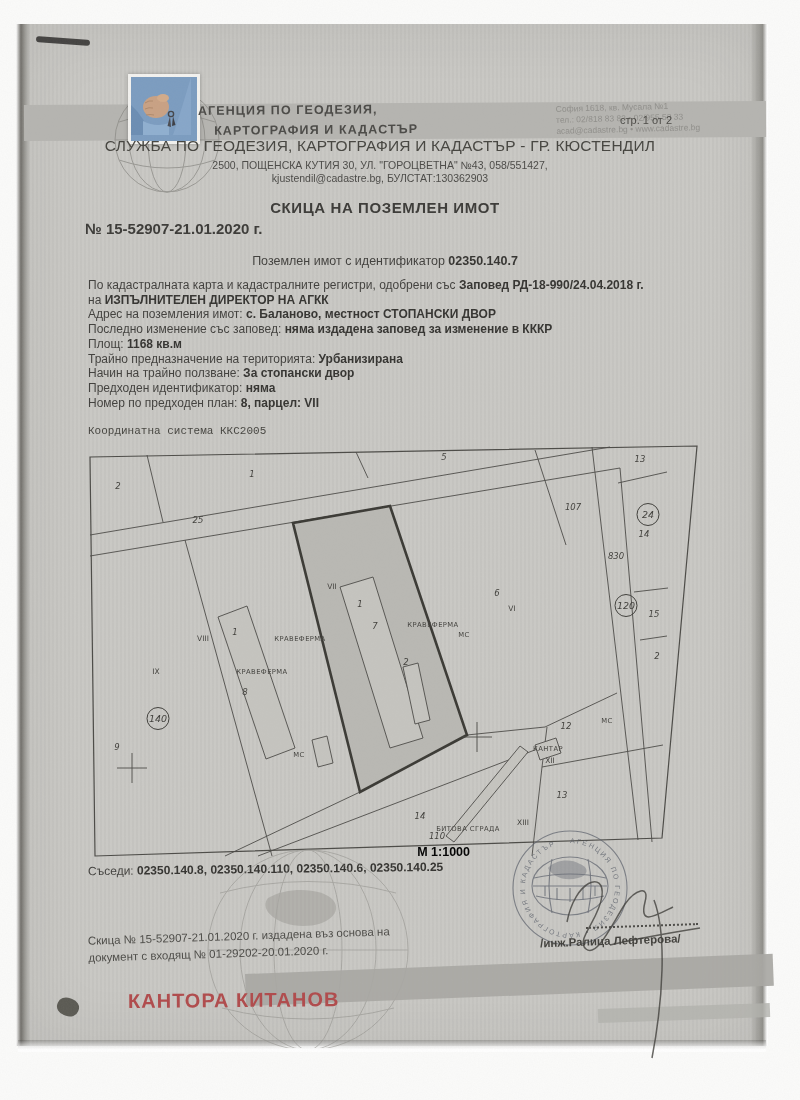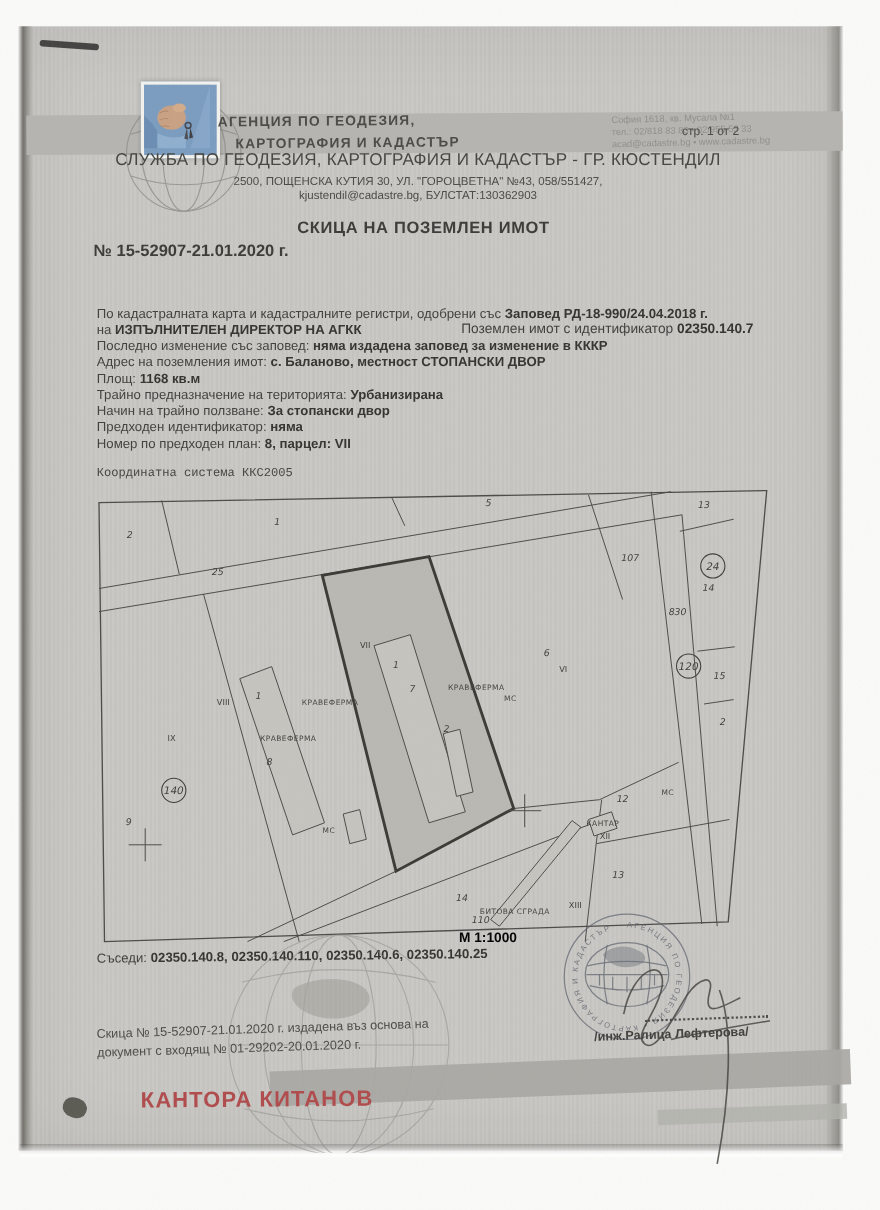--- a/index.html
+++ b/index.html
@@ -28,21 +28,21 @@
   .office{left:85px;top:137px;width:590px;text-align:center;font-size:15.5px;color:#45443f;letter-spacing:.2px;}
   .addr1{left:85px;top:159px;width:590px;text-align:center;font-size:10.5px;color:#4a4946;}
   .addr2{left:85px;top:172px;width:590px;text-align:center;font-size:10.5px;color:#4a4946;}
   
   .photo{left:128px;top:74px;width:66px;height:64px;border:3px solid #f3f2ef;background:#7b9cc0;
         box-shadow:0 0 4px rgba(0,0,0,.25);}
   
   .t1{left:85px;top:199px;width:600px;text-align:center;font-size:15px;font-weight:bold;
       letter-spacing:.6px;color:#3b3a37;}
   .t2{left:85px;top:220px;width:600px;font-size:15px;font-weight:bold;color:#3b3a37;}
-  .subtitle{left:85px;top:254px;width:600px;text-align:right;font-size:12.5px;color:#403f3c;margin-top:38px;}
+  .subtitle{left:85px;top:254px;width:600px;text-align:center;font-size:12.5px;color:#403f3c;}
   .subtitle .b{font-weight:bold;color:#343330;}
   
   #prop-lines{left:88px;top:278px;width:660px;}
   .prop-line{font-size:12px;line-height:14.7px;color:#403f3c;white-space:nowrap;}
   .prop-line .b{font-weight:bold;color:#343330;}
   .coordsys{left:88px;top:425px;font-size:11px;color:#45443f;font-family:Liberation Mono, monospace;}
   
   .mapsvg{left:85px;top:443px;}
   .pl{fill:none;stroke:#4b4a46;stroke-width:.9;}
   .frame{fill:none;stroke:#4b4a46;stroke-width:1.2;}
@@ -127,22 +127,22 @@
 
 <div class="abs t1">СКИЦА НА ПОЗЕМЛЕН ИМОТ</div>
 <div class="abs t2">№ 15-52907-21.01.2020 г.</div>
 <div class="abs subtitle">
   <span>Поземлен имот с  идентификатор </span><span class="b">02350.140.7</span>
 </div>
 
 <div class="abs" id="prop-lines">
     <div class="prop-line"><span>По кадастралната карта и кадастралните регистри, одобрени със </span><span class="b">Заповед РД-18-990/24.04.2018 г.</span></div>
     <div class="prop-line"><span>на </span><span class="b">ИЗПЪЛНИТЕЛЕН ДИРЕКТОР НА АГКК</span></div>
+    <div class="prop-line"><span>Адрес на поземления имот: </span><span class="b">с. Баланово, местност СТОПАНСКИ ДВОР</span></div>
     <div class="prop-line"><span>Последно изменение със заповед: </span><span class="b">няма издадена заповед за изменение в КККР</span></div>
-    <div class="prop-line"><span>Адрес на поземления имот: </span><span class="b">с. Баланово, местност СТОПАНСКИ ДВОР</span></div>
     <div class="prop-line"><span>Площ: </span><span class="b">1168 кв.м</span></div>
     <div class="prop-line"><span>Трайно предназначение на територията: </span><span class="b">Урбанизирана</span></div>
     <div class="prop-line"><span>Начин на трайно ползване: </span><span class="b">За стопански двор</span></div>
     <div class="prop-line"><span>Предходен идентификатор: </span><span class="b">няма</span></div>
     <div class="prop-line"><span>Номер по предходен план: </span><span class="b">8, парцел: VII</span></div>
   </div>
 
 <div class="abs coordsys">Координатна система ККС2005</div>
 <svg class="abs mapsvg" width="690" height="425" viewBox="0 0 690 425">
 

